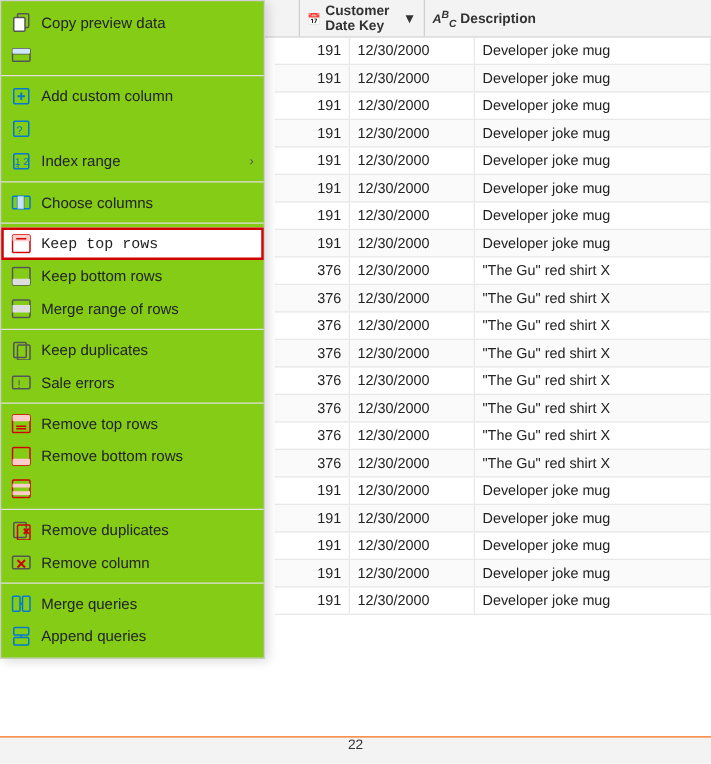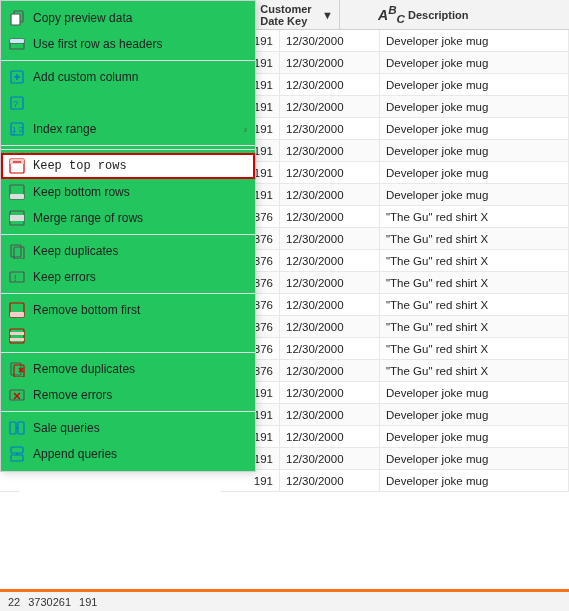--- a/index.html
+++ b/index.html
@@ -104,36 +104,37 @@
     }
 
     
     .footer-bar {
       position: absolute;
       bottom: 0;
       left: 0;
       right: 0;
       height: 22px;
       background: #f3f3f3;
-      border-top: 3px solid #f97316;
+      border-top: 1px solid #f97316;
       display: flex;
       align-items: center;
       padding: 0 8px;
       font-size: 11px;
       color: #333;
       gap: 8px;
+      flex-direction: column;
     }
 
     
     .context-menu {
       position: absolute;
       top: 0;
       left: 0;
-      width: 256px;
-      background: #22c55e;
+      width: 212px;
+      background: #84cc16;
       border: 1px solid #d0d0d0;
       box-shadow: 2px 2px 8px rgba(0,0,0,0.15);
       z-index: 100;
       padding: 4px 0;
     }
 
     .menu-item {
       display: flex;
       align-items: center;
       padding: 5px 12px 5px 8px;
@@ -193,21 +194,21 @@
       <span style="font-size:10px;">1²₃</span>
       <span>Customer Key</span>
       <div class="dropdown-btn">▼</div>
     </div>
     <div style="width:100px; border-right:1px solid #d0d0d0; background:#f3f3f3; display:flex; align-items:center; padding:0 6px; gap:3px; font-size:11px; font-weight:600; color:#333;">
       <span style="font-size:9px;">📅</span>
       <span>Customer Date Key</span>
       <div class="dropdown-btn">▼</div>
     </div>
     <div style="flex:1; background:#f3f3f3; display:flex; align-items:center; padding:0 6px; gap:3px; font-size:11px; font-weight:600; color:#333;">
-      <span style="font-size:14px; font-style:italic;margin-left:32px;">A<sup>B</sup><sub>C</sub></span>
+      <span style="font-size:10px; font-style:italic;">A<sup>B</sup><sub>C</sub></span>
       <span>Description</span>
     </div>
   </div>
 
   <div class="row-numbers" id="row-numbers">
       <div class="row-num"></div>
       <div class="row-num"></div>
       <div class="row-num"></div>
       <div class="row-num"></div>
       <div class="row-num"></div>
@@ -355,21 +356,20 @@
       <span>Copy preview data</span>
     </div>
     <div class="menu-item">
       <div class="menu-icon">
         <svg width="16" height="16" viewBox="0 0 16 16">
           <rect x="1" y="3" width="14" height="10" rx="1" fill="none" stroke="#555" stroke-width="1.2"></rect>
           <line x1="1" y1="7" x2="15" y2="7" stroke="#555" stroke-width="1.2"></line>
           <rect x="1" y="3" width="14" height="4" rx="1" fill="#d0e8ff"></rect>
         </svg>
       </div>
-      <span>Use first row as headers</span>
     </div>
     <div class="menu-separator"></div>
     <div class="menu-item">
       <div class="menu-icon">
         <svg width="16" height="16" viewBox="0 0 16 16">
           <rect x="2" y="2" width="12" height="12" rx="1" fill="none" stroke="#0078d4" stroke-width="1.2"></rect>
           <line x1="8" y1="5" x2="8" y2="11" stroke="#0078d4" stroke-width="1.5"></line>
           <line x1="5" y1="8" x2="11" y2="8" stroke="#0078d4" stroke-width="1.5"></line>
         </svg>
       </div>
@@ -388,20 +388,31 @@
         <svg width="16" height="16" viewBox="0 0 16 16">
           <rect x="2" y="2" width="12" height="12" rx="1" fill="none" stroke="#0078d4" stroke-width="1.2"></rect>
           <text x="3" y="11" font-size="8" fill="#0078d4">1 2</text>
           <text x="3" y="14" font-size="6" fill="#0078d4">3</text>
         </svg>
       </div>
       <span>Index range</span>
       <span class="arrow">›</span>
     </div>
     <div class="menu-separator"></div>
+    <div class="menu-item">
+      <div class="menu-icon">
+        <svg width="16" height="16" viewBox="0 0 16 16">
+          <rect x="1" y="3" width="14" height="10" rx="1" fill="none" stroke="#0078d4" stroke-width="1.2"></rect>
+          <line x1="5" y1="3" x2="5" y2="13" stroke="#0078d4" stroke-width="1"></line>
+          <line x1="10" y1="3" x2="10" y2="13" stroke="#0078d4" stroke-width="1"></line>
+          <rect x="5" y="3" width="5" height="10" fill="#c8e0f8"></rect>
+        </svg>
+      </div>
+      <span>Choose columns</span>
+    </div>
     <div class="menu-separator"></div>
     <div class="menu-item highlighted">
       <div class="menu-icon">
         <svg width="16" height="16" viewBox="0 0 16 16">
           <rect x="1" y="1" width="14" height="14" rx="1" fill="none" stroke="#d00000" stroke-width="1.2"></rect>
           <rect x="1" y="1" width="14" height="5" rx="1" fill="#fcc"></rect>
           <line x1="4" y1="4" x2="12" y2="4" stroke="#d00000" stroke-width="1.2"></line>
         </svg>
       </div>
       <span>Keep top rows</span>
@@ -434,31 +445,42 @@
       </div>
       <span>Keep duplicates</span>
     </div>
     <div class="menu-item">
       <div class="menu-icon">
         <svg width="16" height="16" viewBox="0 0 16 16">
           <rect x="1" y="3" width="14" height="10" rx="1" fill="none" stroke="#555" stroke-width="1.2"></rect>
           <text x="5" y="12" font-size="9" fill="#555">!</text>
         </svg>
       </div>
-      <span>Keep errors</span>
-    </div>
-    <div class="menu-separator"></div>
+      <span>Sale errors</span>
+    </div>
+    <div class="menu-separator"></div>
+    <div class="menu-item">
+      <div class="menu-icon">
+        <svg width="16" height="16" viewBox="0 0 16 16">
+          <rect x="1" y="1" width="14" height="14" rx="1" fill="none" stroke="#d00000" stroke-width="1.2"></rect>
+          <rect x="1" y="1" width="14" height="5" rx="1" fill="#fcc"></rect>
+          <line x1="4" y1="10" x2="12" y2="10" stroke="#d00000" stroke-width="1.2"></line>
+          <line x1="4" y1="12" x2="12" y2="12" stroke="#d00000" stroke-width="1.2"></line>
+        </svg>
+      </div>
+      <span>Remove top rows</span>
+    </div>
     <div class="menu-item">
       <div class="menu-icon">
         <svg width="16" height="16" viewBox="0 0 16 16">
           <rect x="1" y="1" width="14" height="14" rx="1" fill="none" stroke="#d00000" stroke-width="1.2"></rect>
           <rect x="1" y="10" width="14" height="5" rx="1" fill="#fcc"></rect>
         </svg>
       </div>
-      <span>Remove bottom first</span>
+      <span>Remove bottom rows</span>
     </div>
     <div class="menu-item">
       <div class="menu-icon">
         <svg width="16" height="16" viewBox="0 0 16 16">
           <rect x="1" y="1" width="14" height="14" rx="1" fill="none" stroke="#d00000" stroke-width="1.2"></rect>
           <rect x="1" y="4" width="14" height="3" fill="#fcc"></rect>
           <rect x="1" y="10" width="14" height="3" fill="#fcc"></rect>
         </svg>
       </div>
     </div>
@@ -475,32 +497,32 @@
       <span>Remove duplicates</span>
     </div>
     <div class="menu-item">
       <div class="menu-icon">
         <svg width="16" height="16" viewBox="0 0 16 16">
           <rect x="1" y="3" width="14" height="10" rx="1" fill="none" stroke="#555" stroke-width="1.2"></rect>
           <line x1="5" y1="6" x2="11" y2="12" stroke="#d00000" stroke-width="1.5"></line>
           <line x1="11" y1="6" x2="5" y2="12" stroke="#d00000" stroke-width="1.5"></line>
         </svg>
       </div>
-      <span>Remove errors</span>
+      <span>Remove column</span>
     </div>
     <div class="menu-separator"></div>
     <div class="menu-item">
       <div class="menu-icon">
         <svg width="16" height="16" viewBox="0 0 16 16">
           <rect x="1" y="2" width="6" height="12" rx="1" fill="none" stroke="#0078d4" stroke-width="1.2"></rect>
           <rect x="9" y="2" width="6" height="12" rx="1" fill="none" stroke="#0078d4" stroke-width="1.2"></rect>
           <path d="M7 8 L9 8" stroke="#0078d4" stroke-width="1.5"></path>
         </svg>
       </div>
-      <span>Sale queries</span>
+      <span>Merge queries</span>
     </div>
     <div class="menu-item">
       <div class="menu-icon">
         <svg width="16" height="16" viewBox="0 0 16 16">
           <rect x="2" y="1" width="12" height="6" rx="1" fill="none" stroke="#0078d4" stroke-width="1.2"></rect>
           <rect x="2" y="9" width="12" height="6" rx="1" fill="none" stroke="#0078d4" stroke-width="1.2"></rect>
           <path d="M8 7 L8 9" stroke="#0078d4" stroke-width="1.5" marker-end="url(#arrow)"></path>
         </svg>
       </div>
       <span>Append queries</span>

